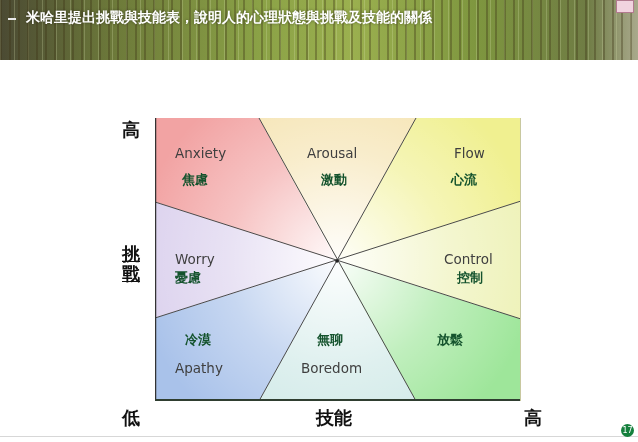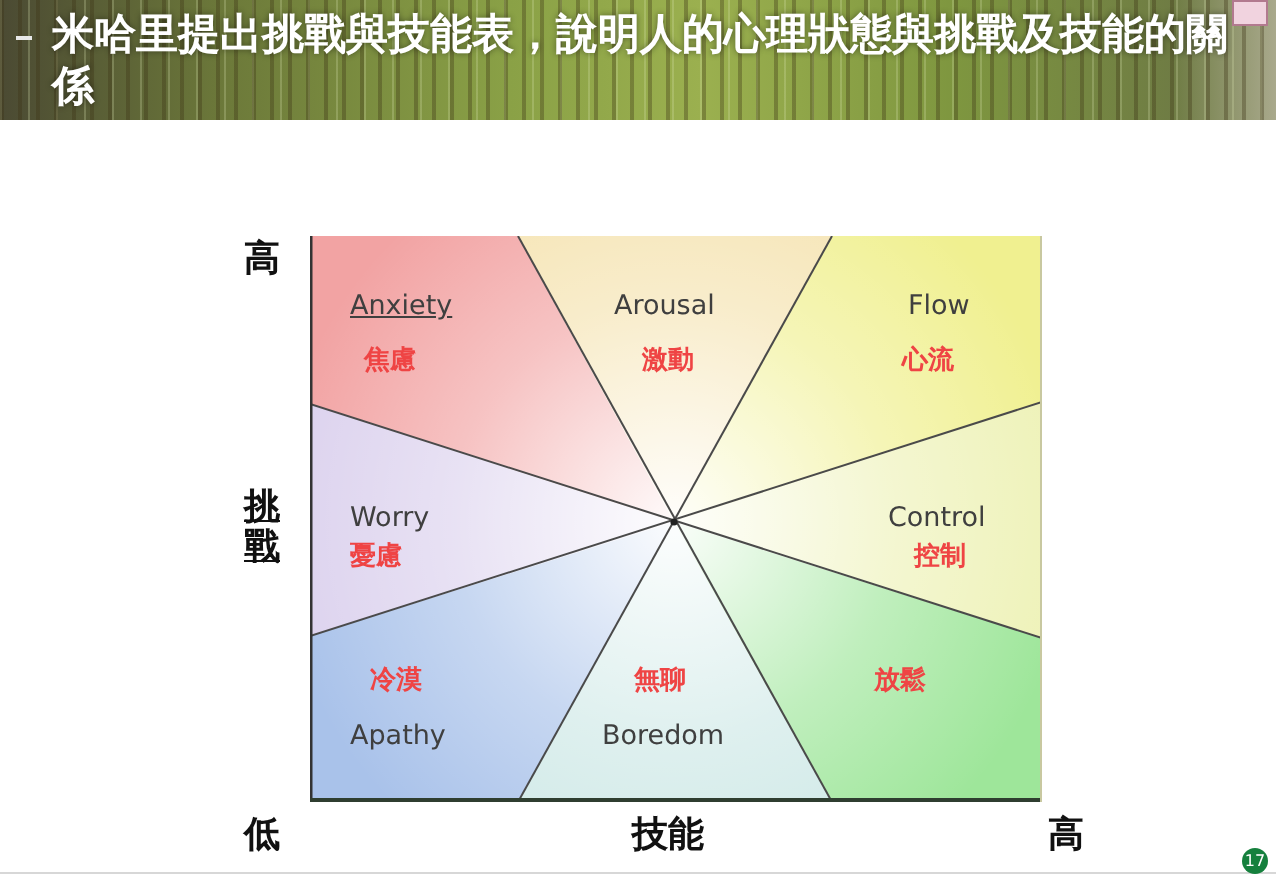--- a/index.html
+++ b/index.html
@@ -10,41 +10,41 @@
     }
     .banner {
       position: absolute; left: 0; top: 0; width: 638px; height: 60px;
       background:
         repeating-linear-gradient(90deg, rgba(60,50,20,0.35) 0px, rgba(60,50,20,0.35) 2px, transparent 2px, transparent 9px),
         repeating-linear-gradient(90deg, rgba(220,230,180,0.25) 0px, rgba(220,230,180,0.25) 1px, transparent 1px, transparent 14px),
         linear-gradient(90deg, #4b4a33 0%, #6d7a3a 18%, #8aa146 40%, #9bb04f 55%, #7e963f 75%, #6f7c44 92%, #a9a98c 100%);
     }
     .banner-title {
       position: absolute; left: 26px; top: 4px; width: 590px;
-      color: #ffffff; font-size: 21px; font-weight: bold; line-height: 26px;
+      color: #ffffff; font-size: 14px; font-weight: bold; line-height: 26px;
       text-shadow: 0 0 3px rgba(0,0,0,0.45);
       font-family: "DejaVu Sans", sans-serif;
     }
     .banner-dash {
       position: absolute; left: 8px; top: 18px; width: 8px; height: 2px; background: #e8e8e8;
     }
     .banner-tag {
       position: absolute; left: 616px; top: 0px; width: 16px; height: 11px;
       background: #f1d3df; border: 1px solid #b27a8f;
     }
     .chart {
       position: absolute; left: 155px; top: 118px; width: 366px; height: 283px;
     }
     .chart svg { position: absolute; left: 0; top: 0; }
     .lbl-en {
       position: absolute; font-family: "DejaVu Sans", sans-serif; font-size: 13.5px; color: #3f3f3f;
       white-space: nowrap;
     }
     .lbl-zh {
-      position: absolute; font-family: "DejaVu Sans", sans-serif; font-size: 13px; font-weight: bold; color: #ef4444;
+      position: absolute; font-family: "DejaVu Sans", sans-serif; font-size: 13px; font-weight: bold; color: #14532d;
       white-space: nowrap;
     }
     .axis {
       position: absolute; font-family: "DejaVu Sans", sans-serif; font-size: 18px; color: #111; font-weight: bold;
       line-height: 20px;
     }
     .bottom-rule {
       position: absolute; left: 0; top: 436px; width: 638px; height: 1px; background: #d7d7d7;
     }
     .page-num {
@@ -94,21 +94,21 @@
       <line x1="0" y1="84" x2="366" y2="201"></line>
       <line x1="0" y1="200" x2="366" y2="83"></line>
     </g>
     <circle cx="182" cy="143" r="1.8" fill="#222"></circle>
 
     <line x1="0.5" y1="0" x2="0.5" y2="283" stroke="#333" stroke-width="1.5"></line>
     <line x1="0" y1="282" x2="366" y2="282" stroke="#2f3e30" stroke-width="2"></line>
     <line x1="365.5" y1="0" x2="365.5" y2="283" stroke="#c8c8a0" stroke-width="1"></line>
   </svg>
 
-  <span class="lbl-en" style="left:20px; top:27px;text-decoration:underline;">Anxiety</span>
+  <span class="lbl-en" style="left:20px; top:27px;">Anxiety</span>
   <span class="lbl-zh" style="left:27px; top:53px;">焦慮</span>
 
   <span class="lbl-en" style="left:152px; top:27px;">Arousal</span>
   <span class="lbl-zh" style="left:166px; top:53px;">激動</span>
 
   <span class="lbl-en" style="left:299px; top:27px;">Flow</span>
   <span class="lbl-zh" style="left:296px; top:53px;">心流</span>
 
   <span class="lbl-en" style="left:20px; top:133px;">Worry</span>
   <span class="lbl-zh" style="left:20px; top:151px;">憂慮</span>

